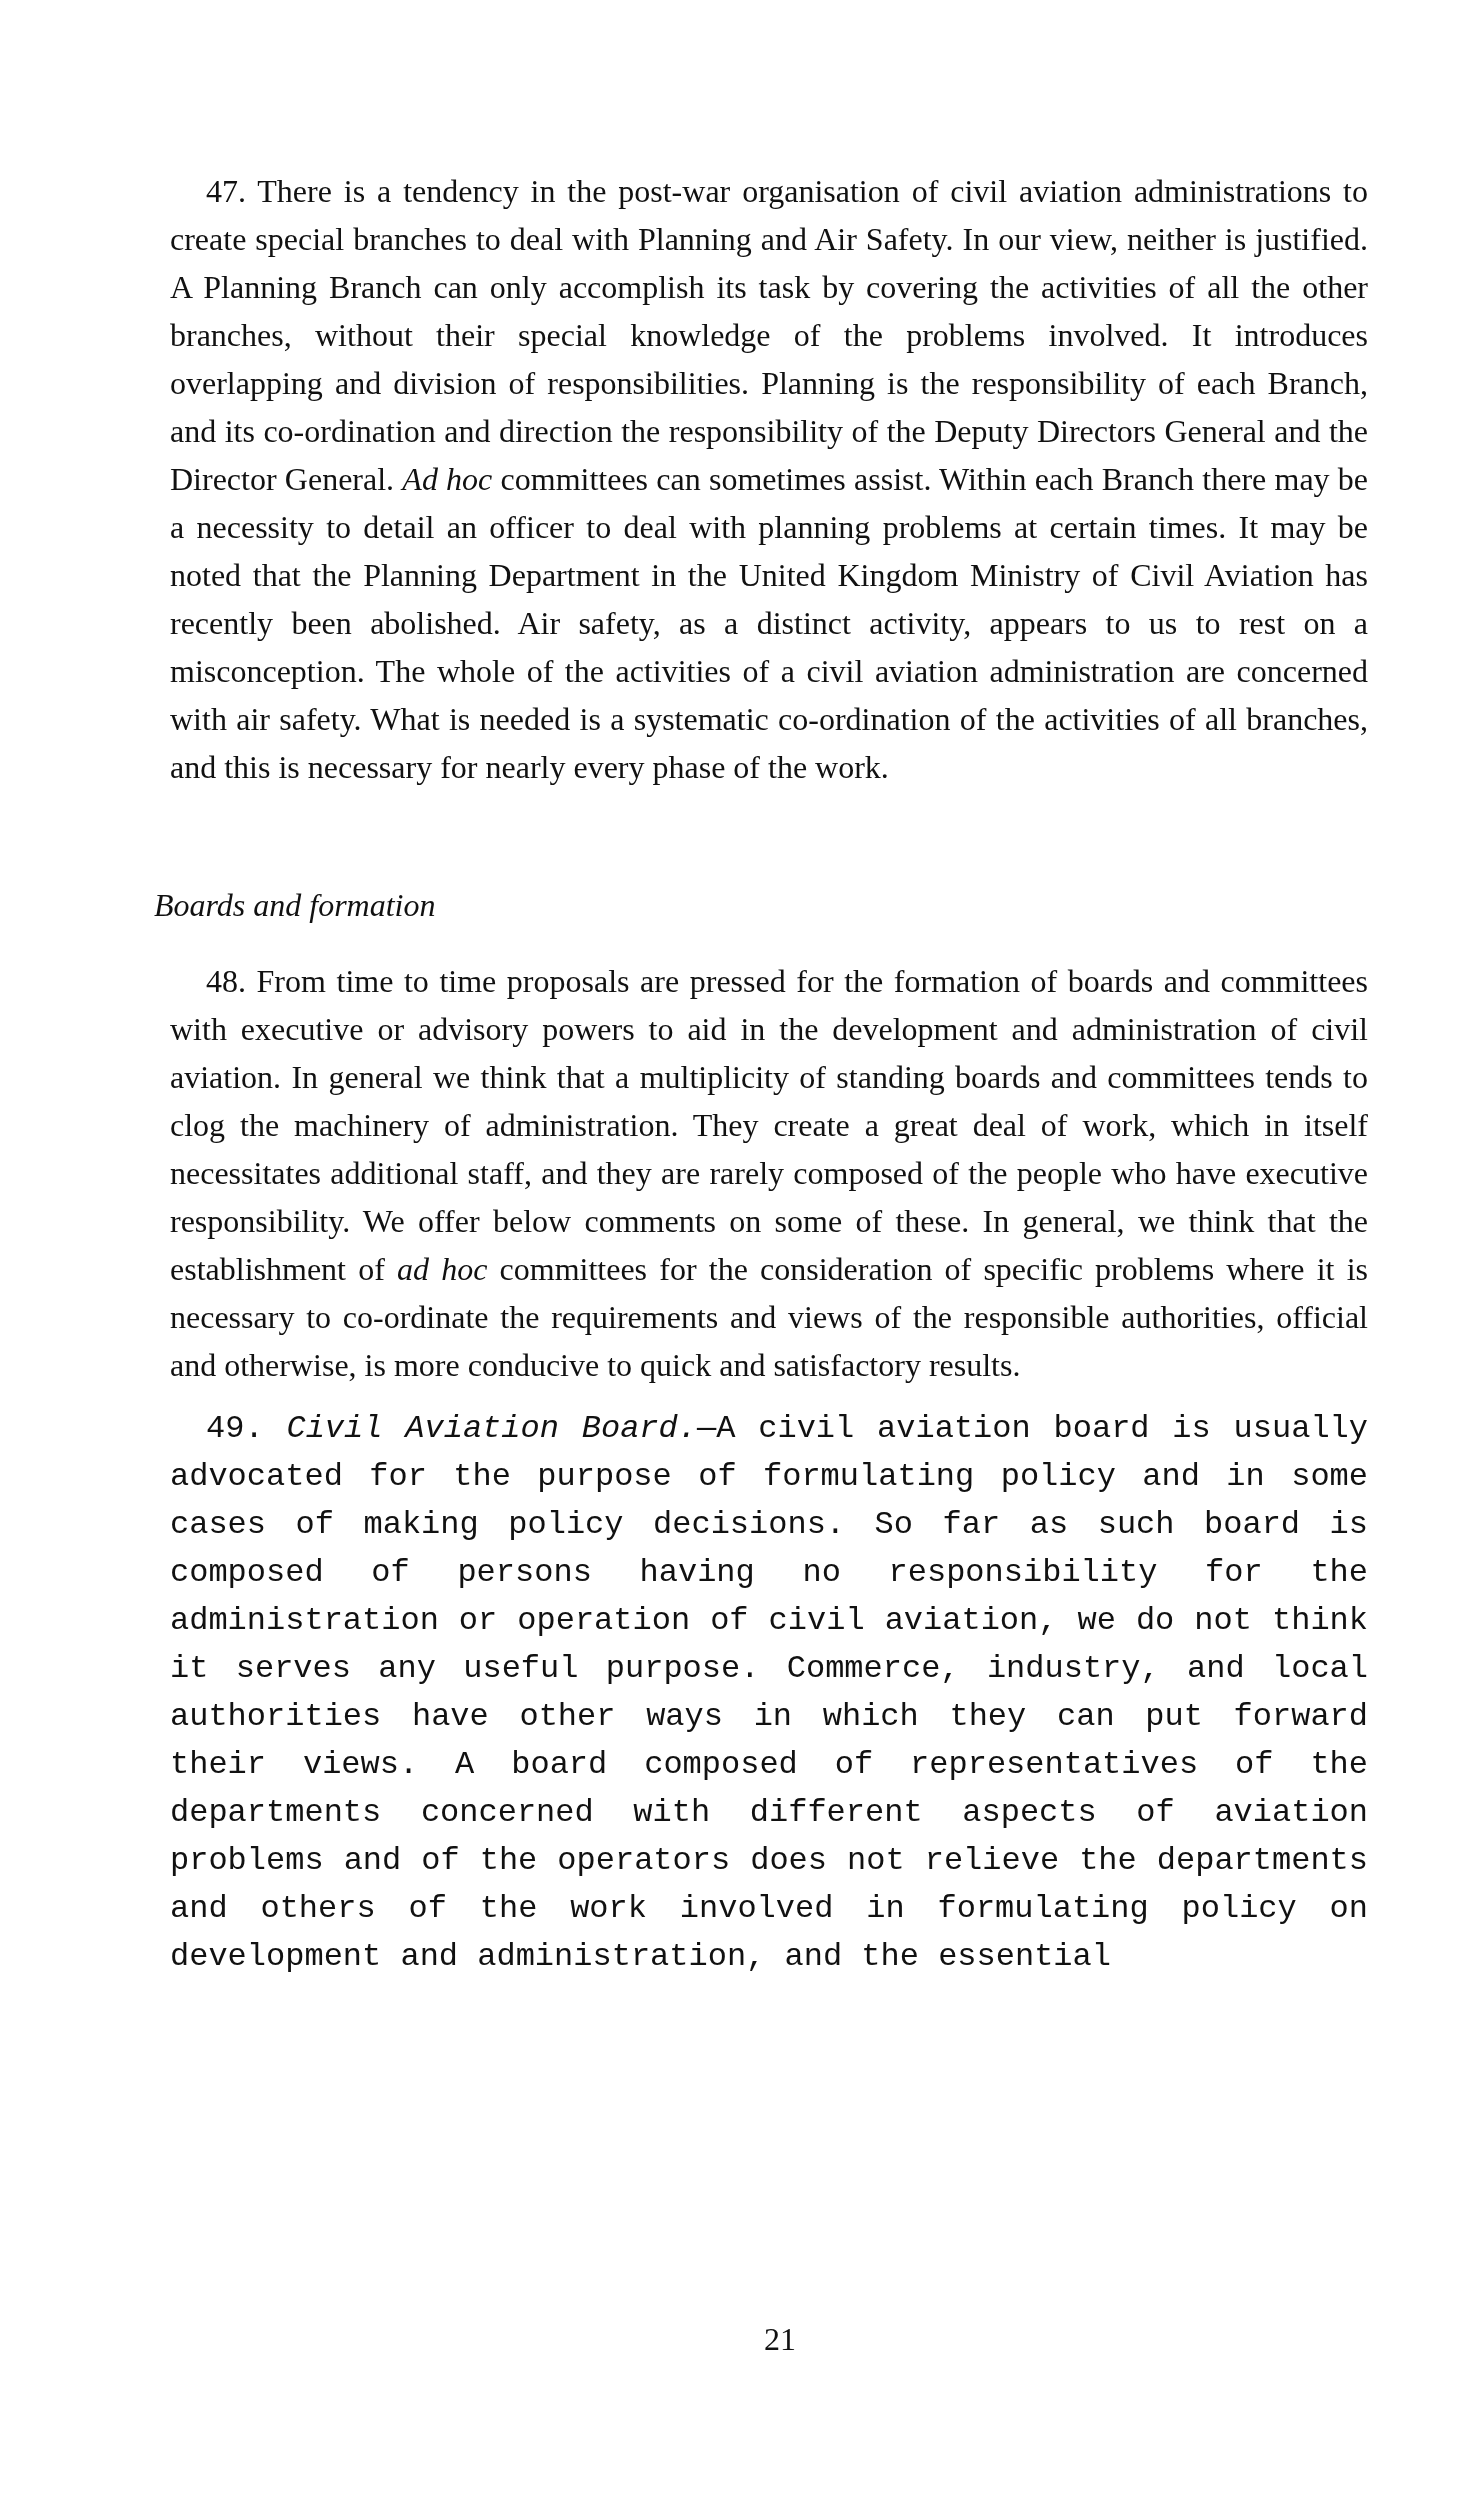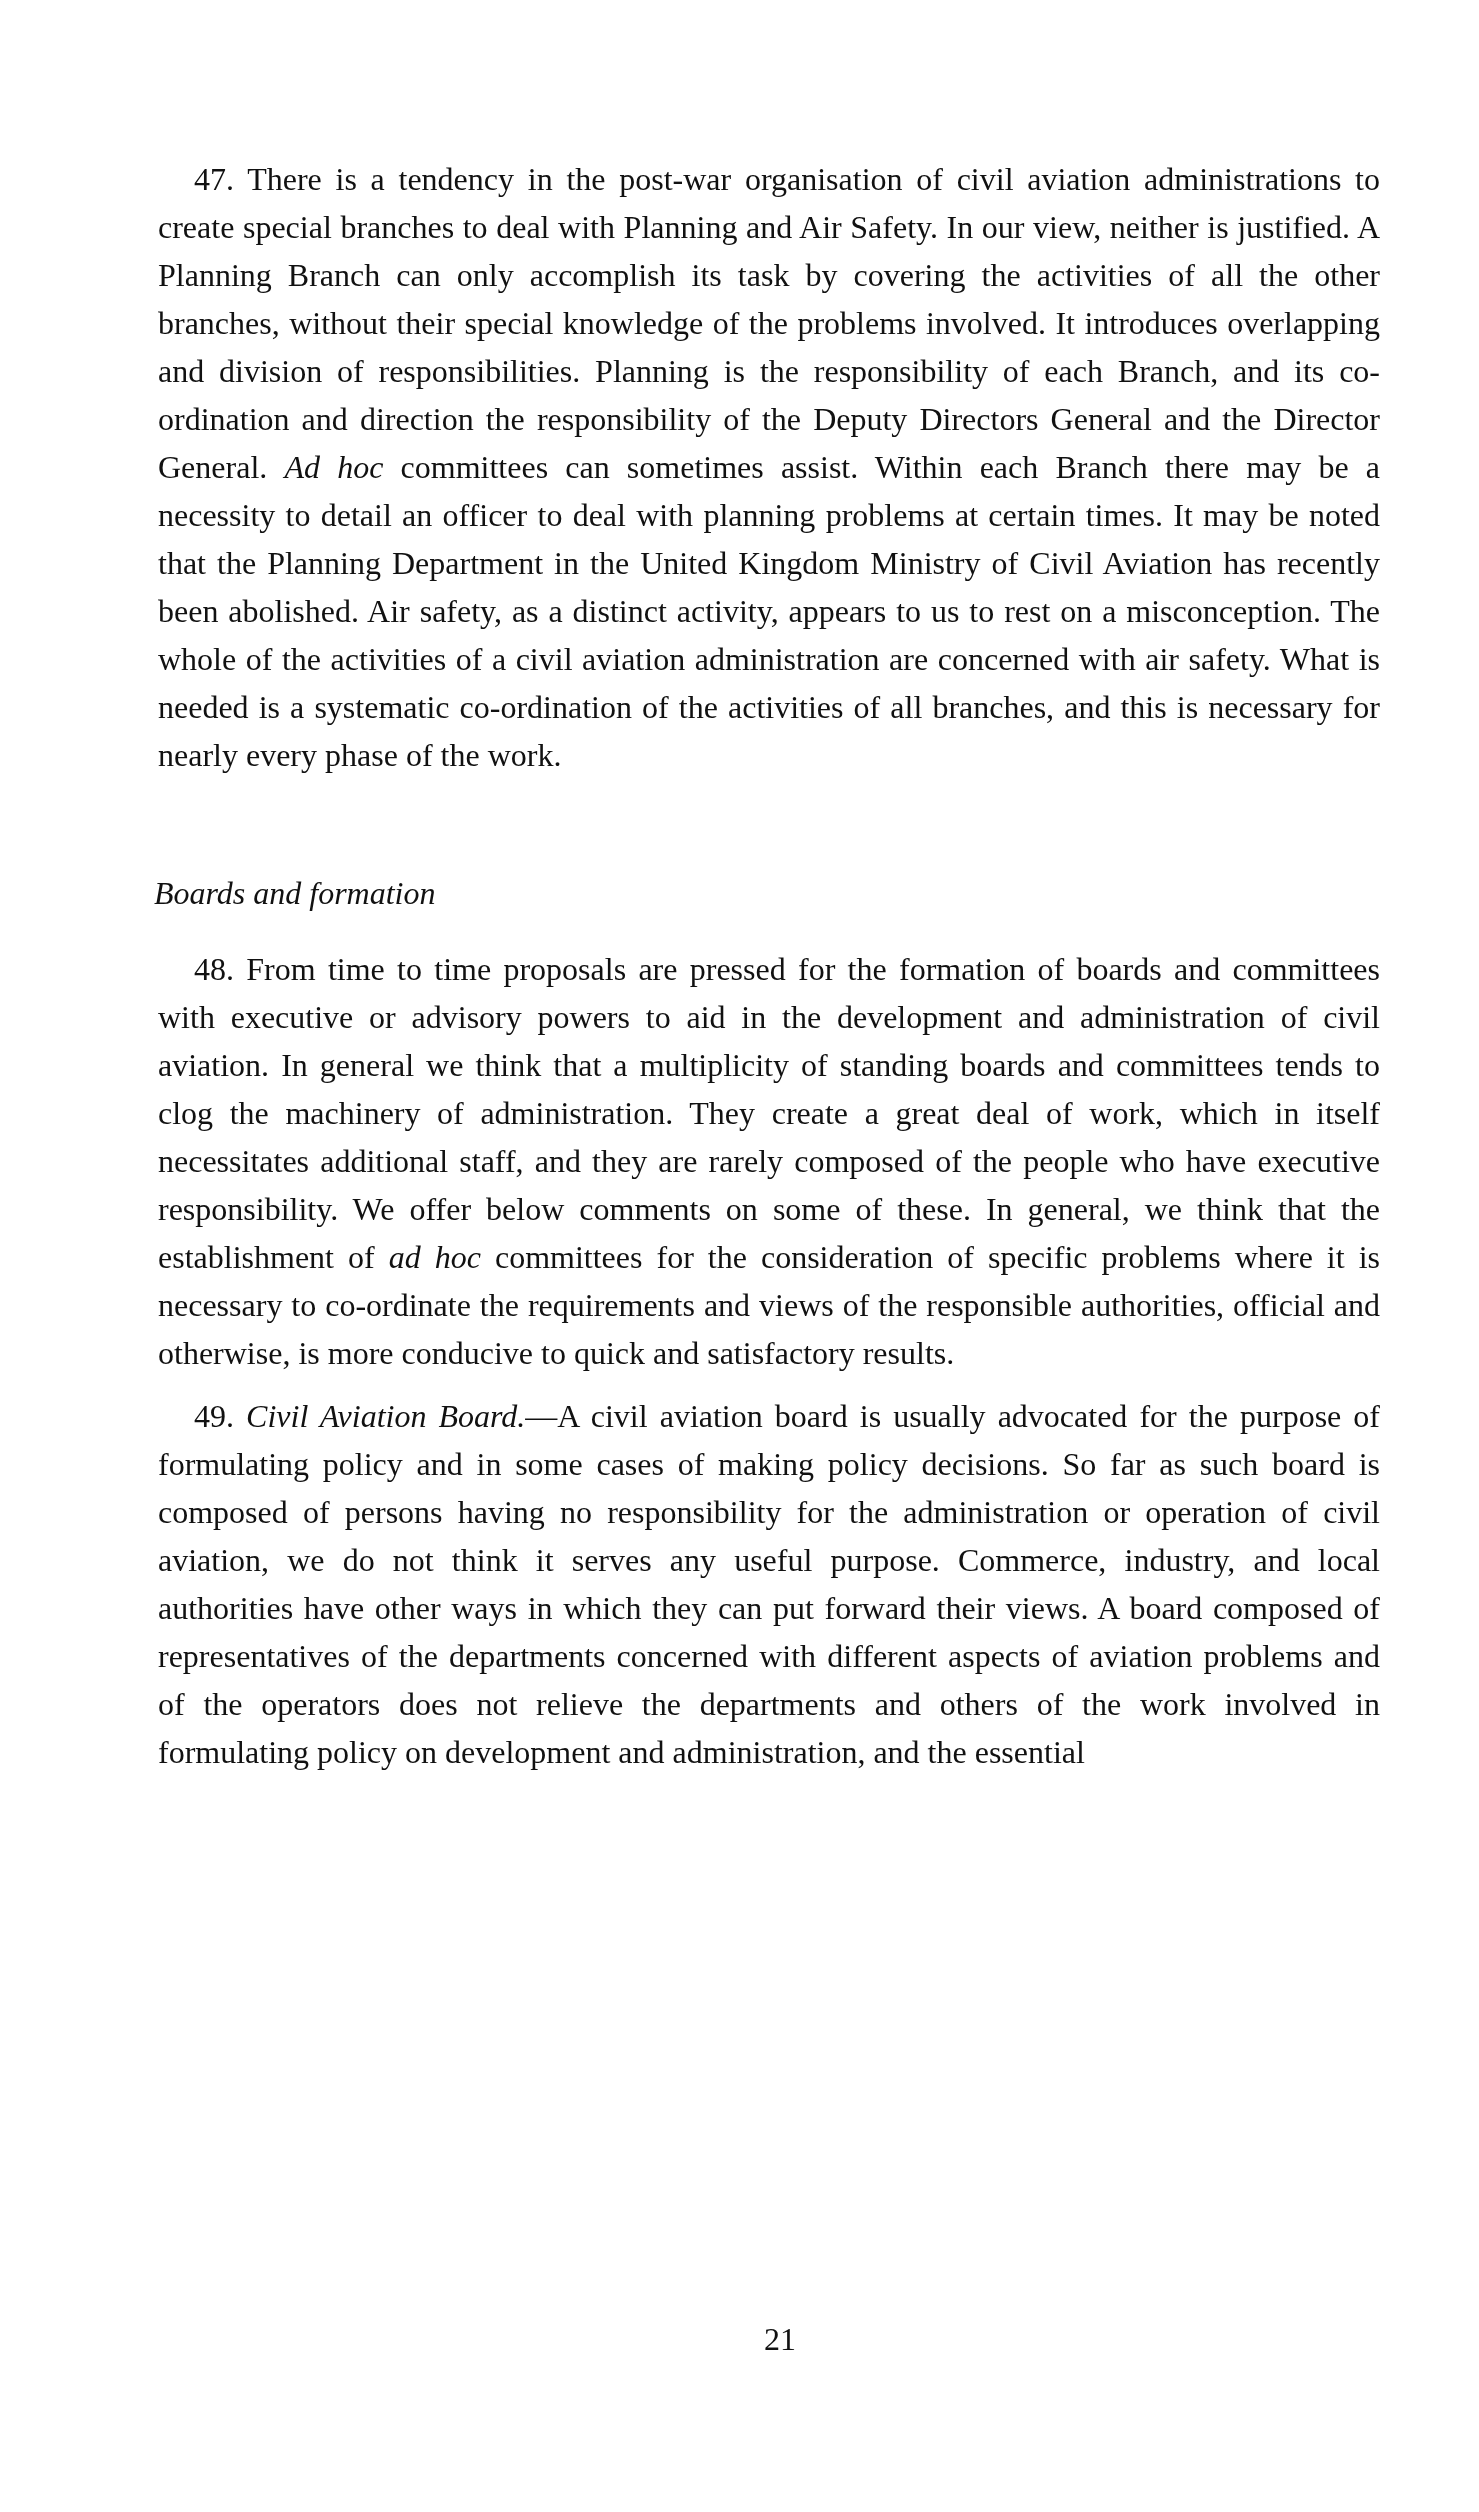--- a/index.html
+++ b/index.html
@@ -19,25 +19,26 @@
       position: absolute;
       left: 154px;
       top: 151px;
       width: 1230px;
       font-size: 32px;
       line-height: 48px;
       text-align: justify;
       hyphens: manual;
     }
     .para {
-      margin: 4px;
+      margin: 16px;
       text-indent: 36px;
     }
     .para + .para {
       margin-top: 14.2px;
+      font-family: Liberation Mono, monospace;
     }
     .heading {
       margin: 90px 0 28.4px 0;
       font-style: italic;
       font-size: 32px;
       line-height: 48px;
       text-indent: 0;
     }
     .it { font-style: italic; }
     .page-number {

